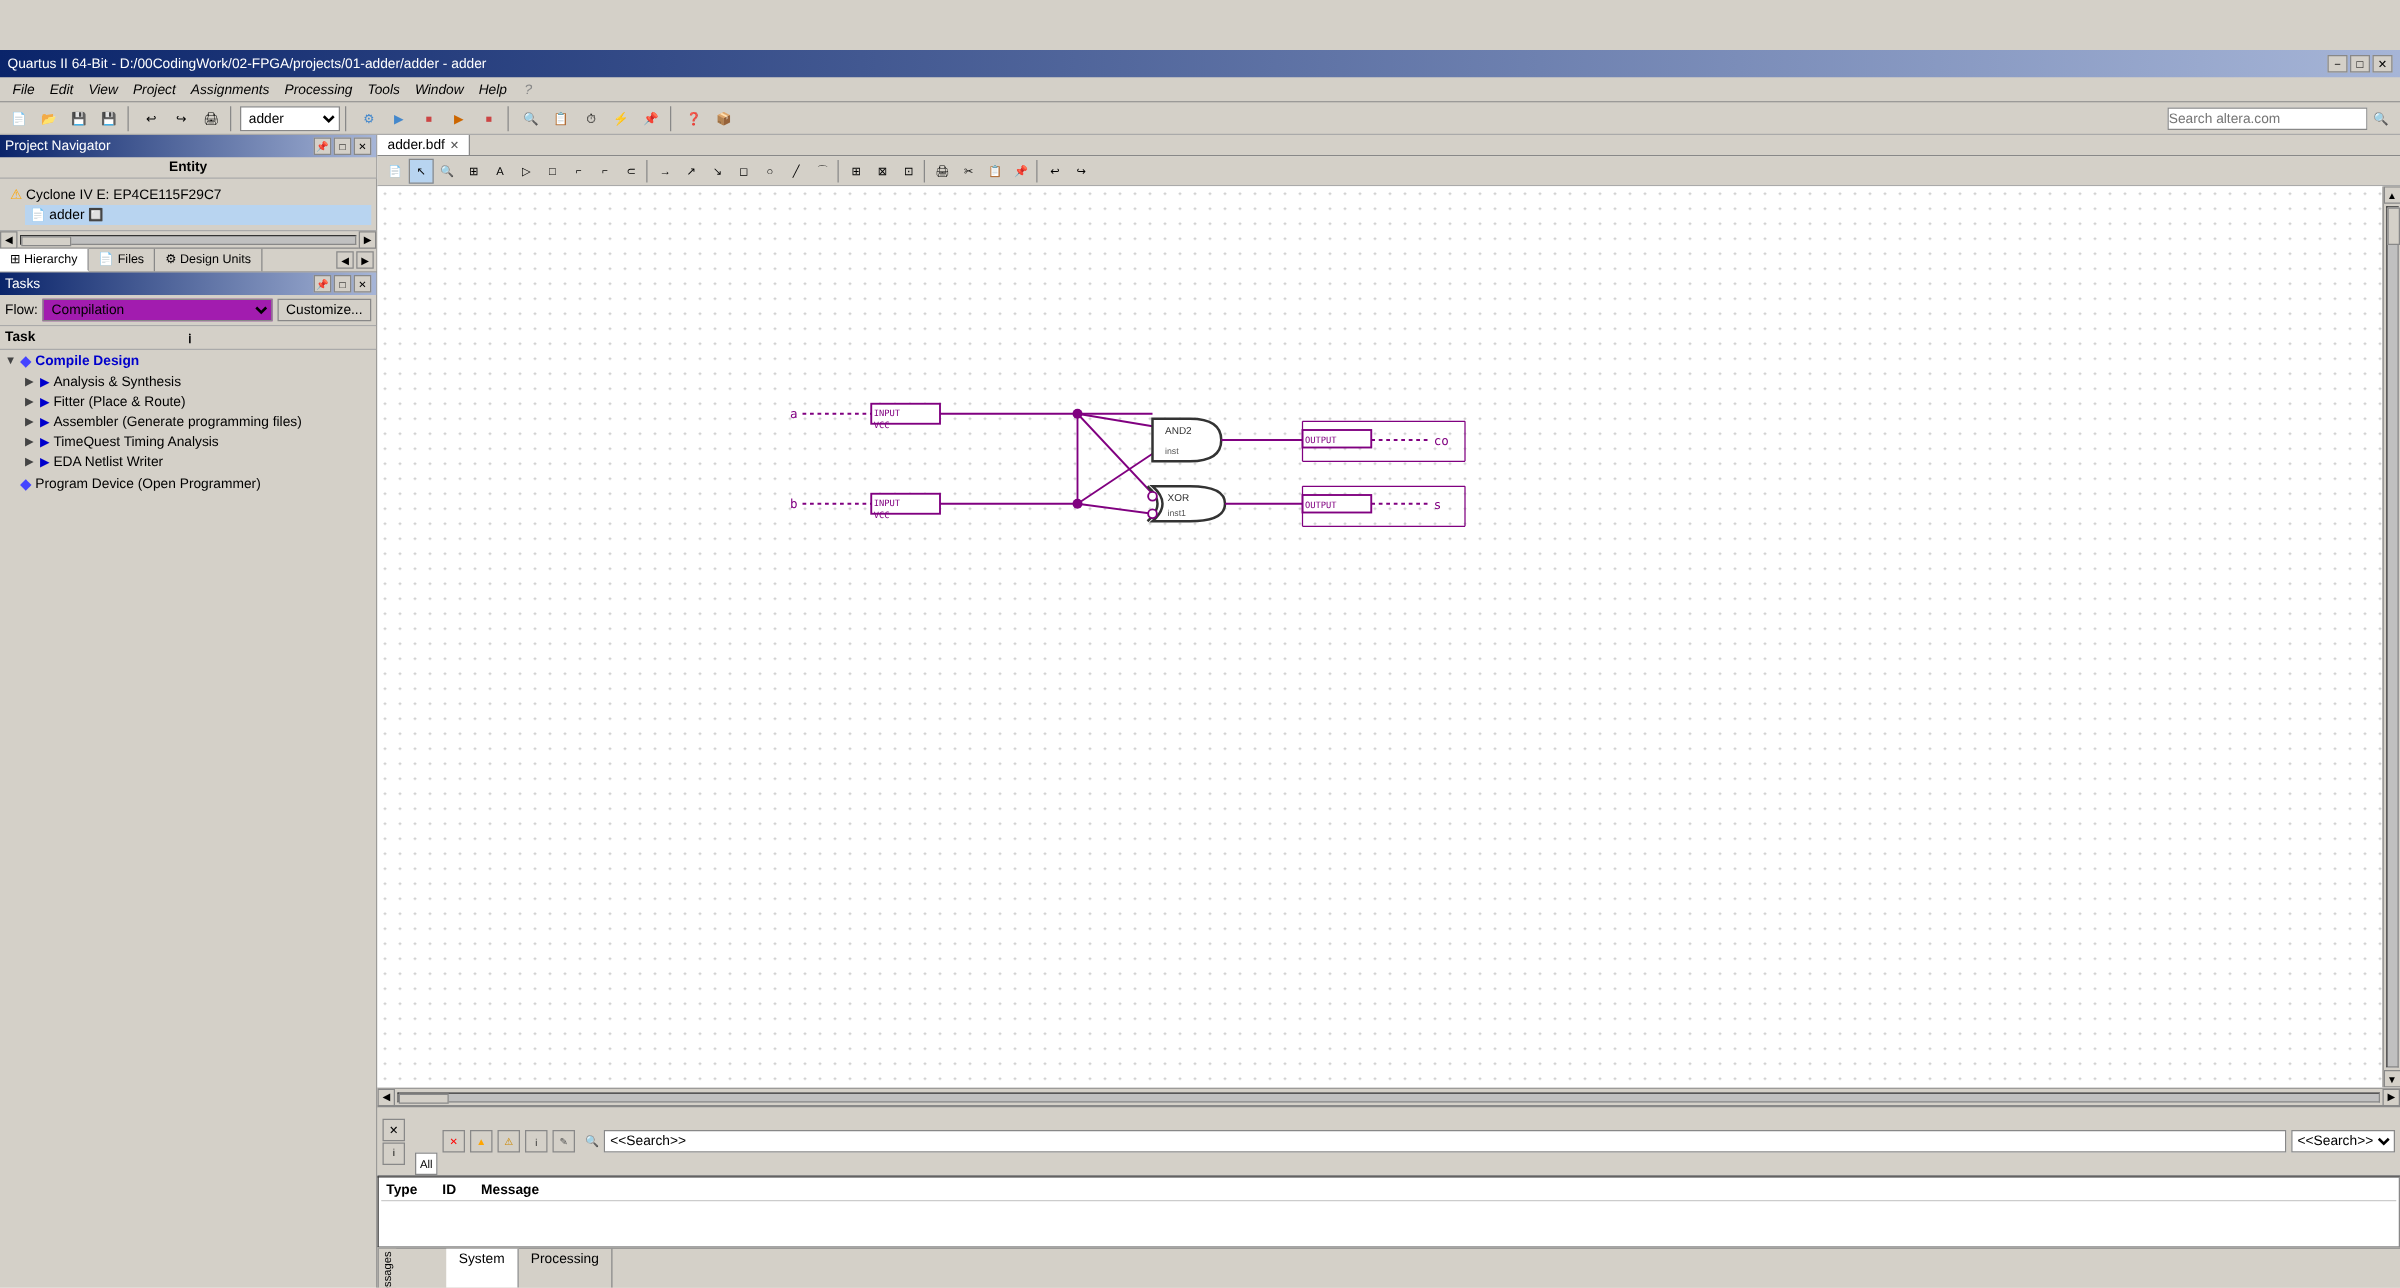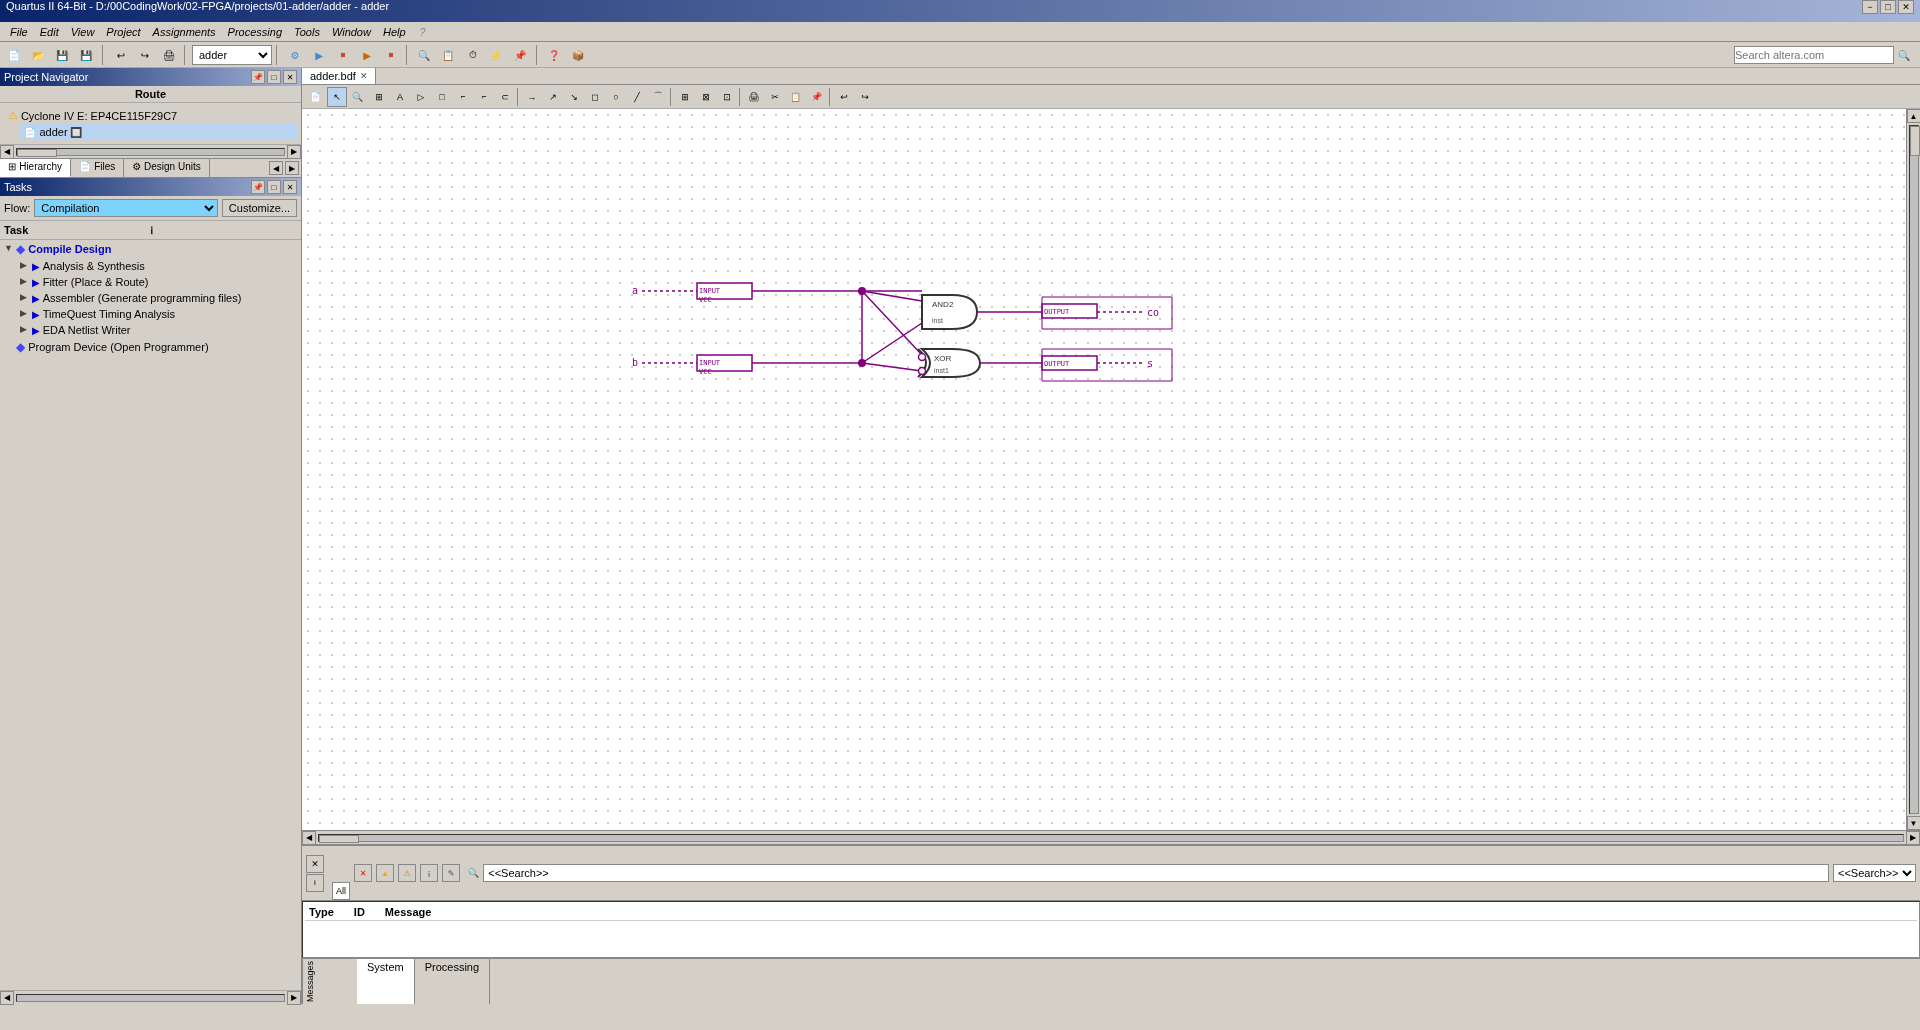--- a/index.html
+++ b/index.html
@@ -1,19 +1,19 @@
 <!DOCTYPE html>
 <html><head>
   <meta charset="utf-8">
   <style>
     * { box-sizing: border-box; margin: 0; padding: 0; }
     body { font-family: 'Segoe UI', Tahoma, Geneva, Verdana, sans-serif; font-size: 11px; background: #d4d0c8; overflow: hidden; width: 1920px; height: 1030px; }
     
     
-    #title-bar { background: linear-gradient(to right, #0a246a, #a6b5d7); color: white; height: 22px; display: flex; justify-content: space-between; padding: 0 6px; }
+    #title-bar { background: linear-gradient(to right, #0a246a, #a6b5d7); color: white; height: 22px; display: flex; align-items: center; justify-content: space-between; padding: 0 6px; margin-top: 40px; }
     #title-bar .win-controls { display: flex; gap: 2px; }
     #title-bar .win-btn { width: 16px; height: 14px; background: #d4d0c8; border: 1px solid #888; font-size: 9px; cursor: pointer; display: flex; align-items: center; justify-content: center; color: #000; }
 
     
     #menu-bar { background: #d4d0c8; height: 20px; display: flex; align-items: center; padding: 0 4px; border-bottom: 1px solid #888; }
     #menu-bar span { padding: 2px 6px; font-size: 11px; cursor: pointer; font-style: italic; }
 
     
     #main-toolbar { background: #d4d0c8; height: 26px; display: flex; align-items: center; padding: 2px 4px; border-bottom: 1px solid #aaa; gap: 2px; flex-wrap: wrap; }
     .toolbar-btn { width: 22px; height: 22px; background: #d4d0c8; border: 1px solid transparent; display: flex; align-items: center; justify-content: center; cursor: pointer; font-size: 10px; }
@@ -36,21 +36,21 @@
     .tree-item.selected { background: #b8d4f0; }
     .warning-icon { color: #ffa500; }
     .nav-tabs { display: flex; border-top: 1px solid #888; background: #d4d0c8; }
     .nav-tab { padding: 2px 8px; font-size: 10px; cursor: pointer; border-right: 1px solid #888; }
     .nav-tab.active { background: white; border-bottom: 1px solid white; }
 
     
     #tasks-panel { flex: 1; display: flex; flex-direction: column; min-height: 200px; }
     .tasks-flow { display: flex; align-items: center; padding: 3px 4px; gap: 4px; border-bottom: 1px solid #aaa; }
     .tasks-flow label { font-size: 11px; }
-    .tasks-flow select { height: 18px; font-size: 11px; background: #7dd3fc; border: 1px solid #888; flex: 1; }
+    .tasks-flow select { height: 18px; font-size: 11px; background: #a21caf; border: 1px solid #888; flex: 1; }
     .tasks-flow .customize-btn { height: 18px; font-size: 11px; background: #d4d0c8; border: 1px solid #888; padding: 0 6px; cursor: pointer; }
     .tasks-content { flex: 1; overflow-y: auto; }
     .task-header-row { display: flex; align-items: center; padding: 2px 4px; background: #d4d0c8; border-bottom: 1px solid #aaa; }
     .task-header-row span { font-size: 11px; font-weight: bold; flex: 1; }
     .task-row { display: flex; align-items: center; padding: 2px 4px; font-size: 11px; cursor: pointer; }
     .task-expand { width: 12px; height: 12px; font-size: 9px; cursor: pointer; color: #444; }
     .indent1 { margin-left: 16px; }
 
     
     #schematic-area { flex: 1; display: flex; flex-direction: column; background: #ffffff; }
@@ -162,21 +162,21 @@
 
     <div id="project-nav">
       <div class="panel-header">
         <span>Project Navigator</span>
         <div class="panel-header-icons">
           <div class="panel-icon">📌</div>
           <div class="panel-icon">□</div>
           <div class="panel-icon">✕</div>
         </div>
       </div>
-      <div class="sub-header">Route</div>
+      <div class="sub-header">Entity</div>
       <div class="nav-panel-content">
         <div class="tree-item">
           <span class="warning-icon">⚠</span>
           <span>Cyclone IV E: EP4CE115F29C7</span>
         </div>
         <div class="tree-item selected" style="margin-left:16px;">
           <span style="font-size:10px;">📄</span>
           <span>adder</span>
           <span style="font-size:10px; color:#888;">🔲</span>
         </div>

